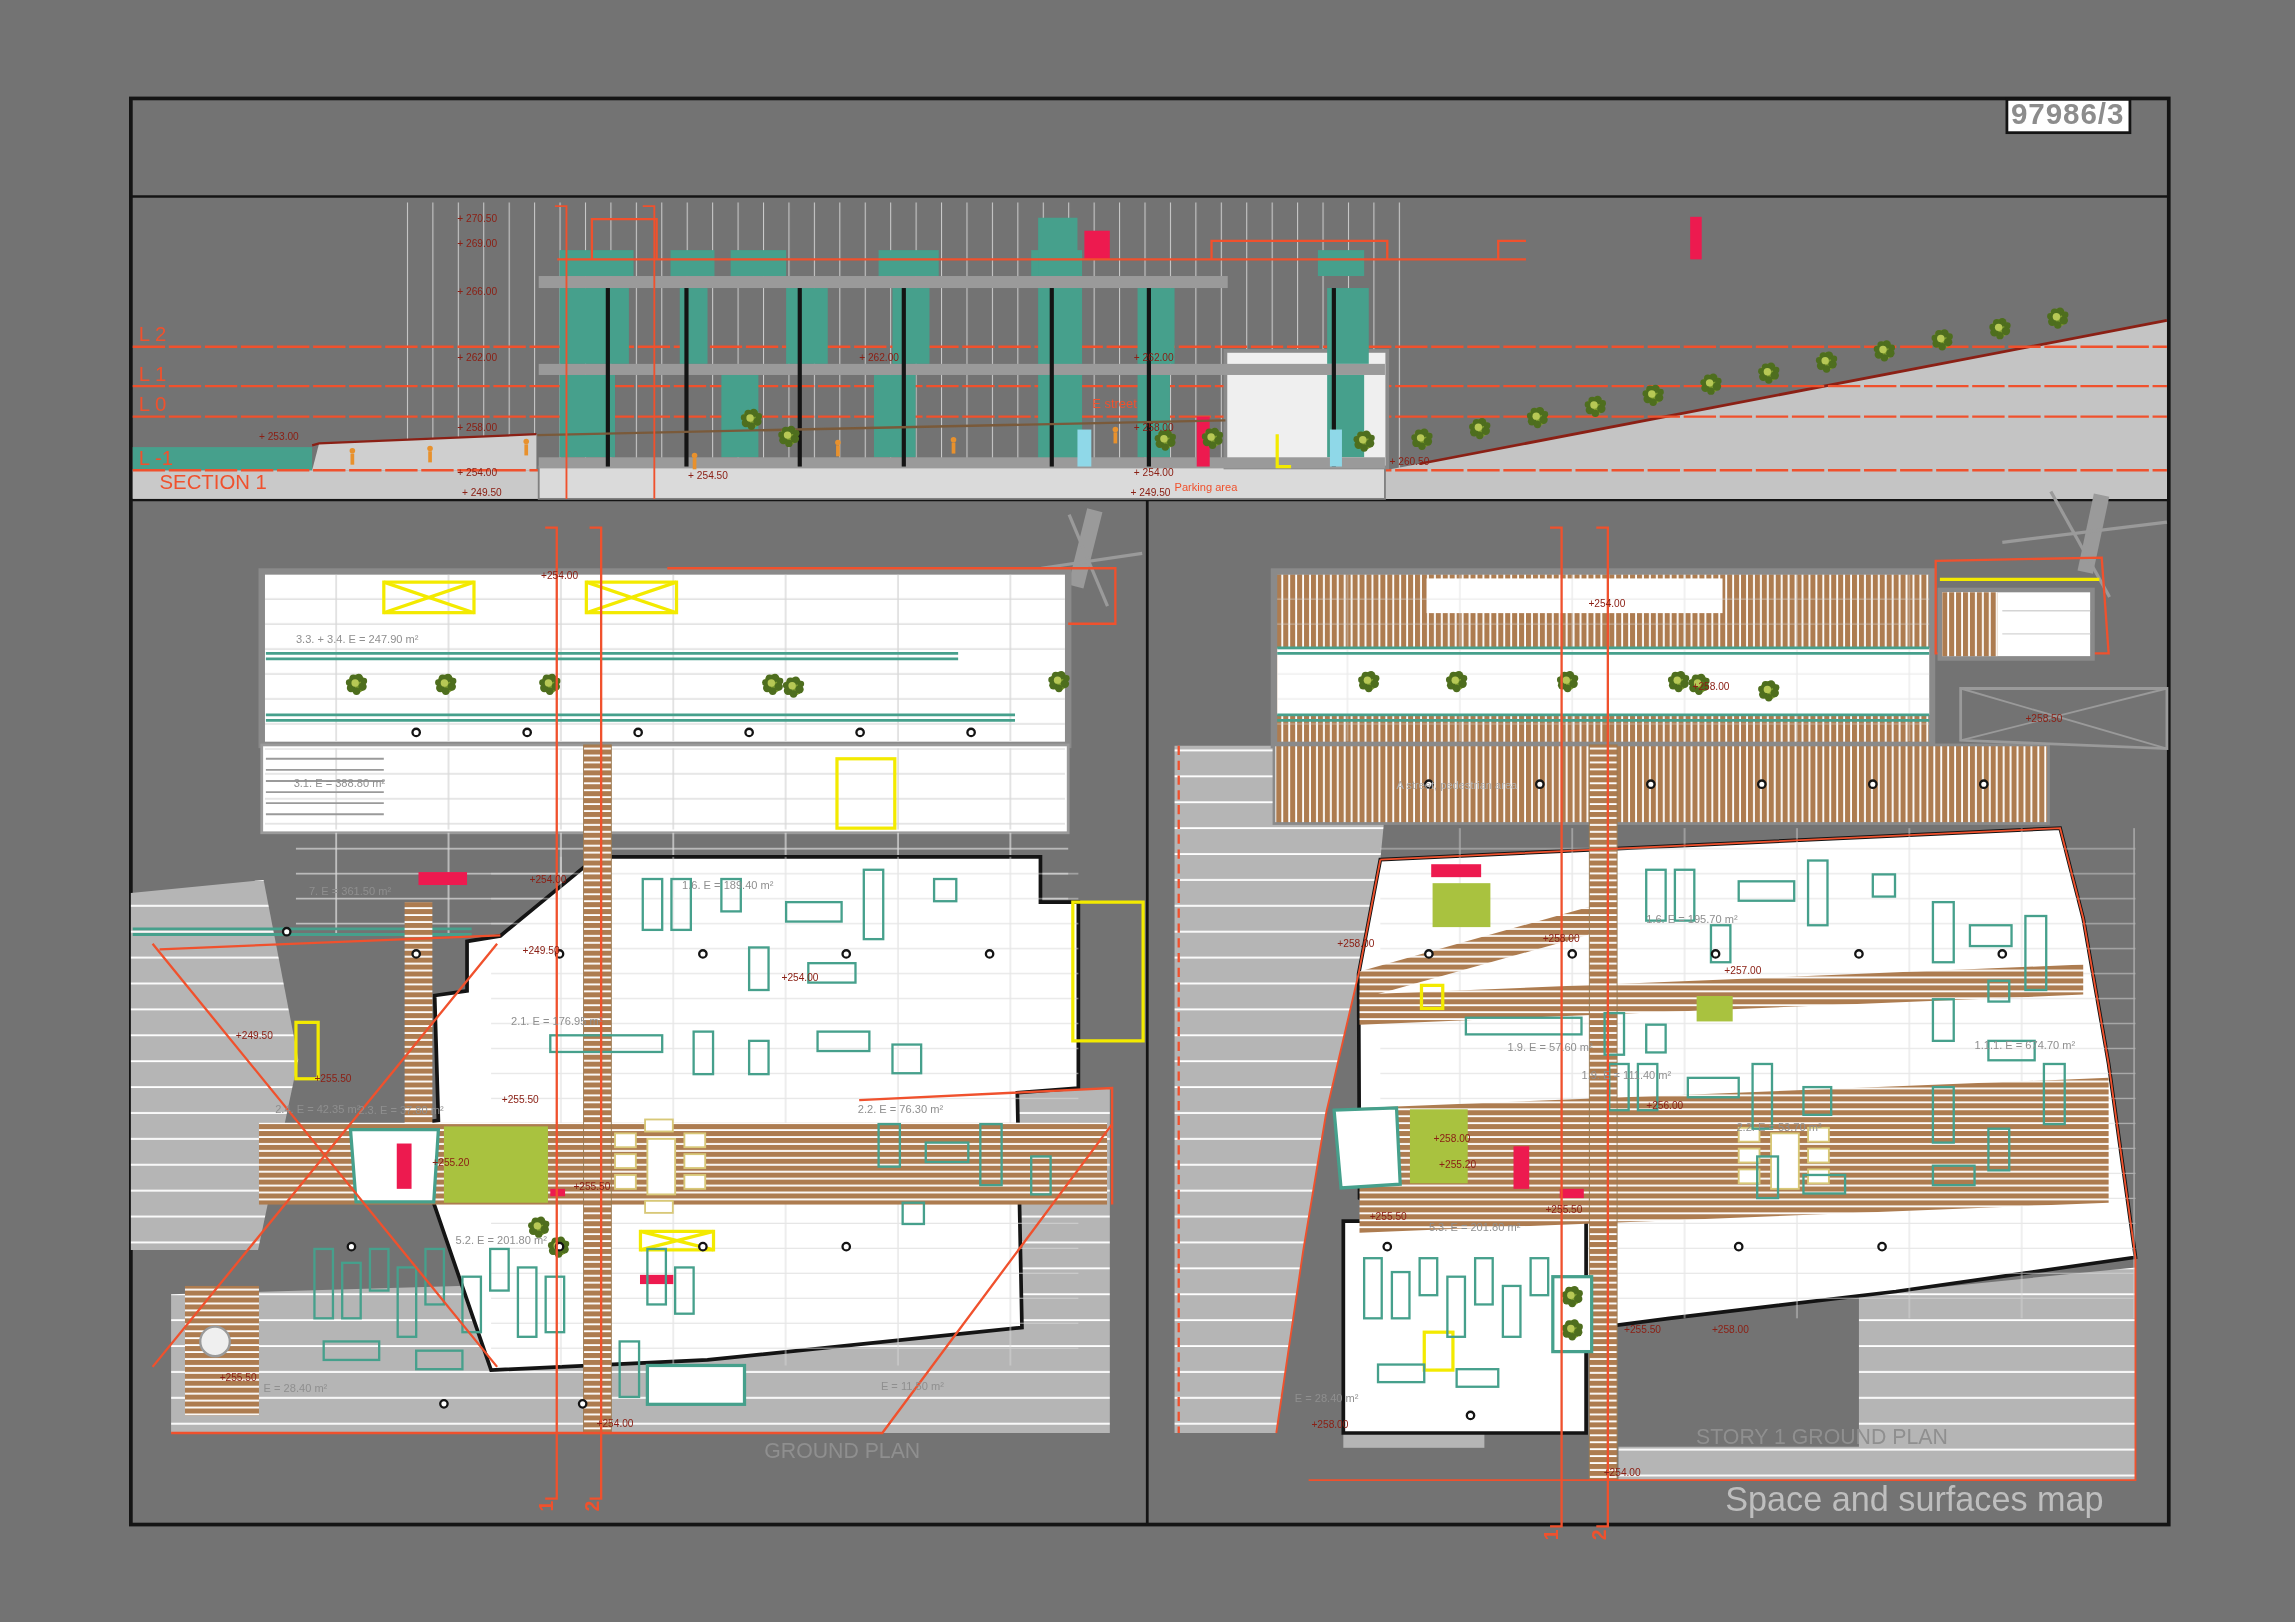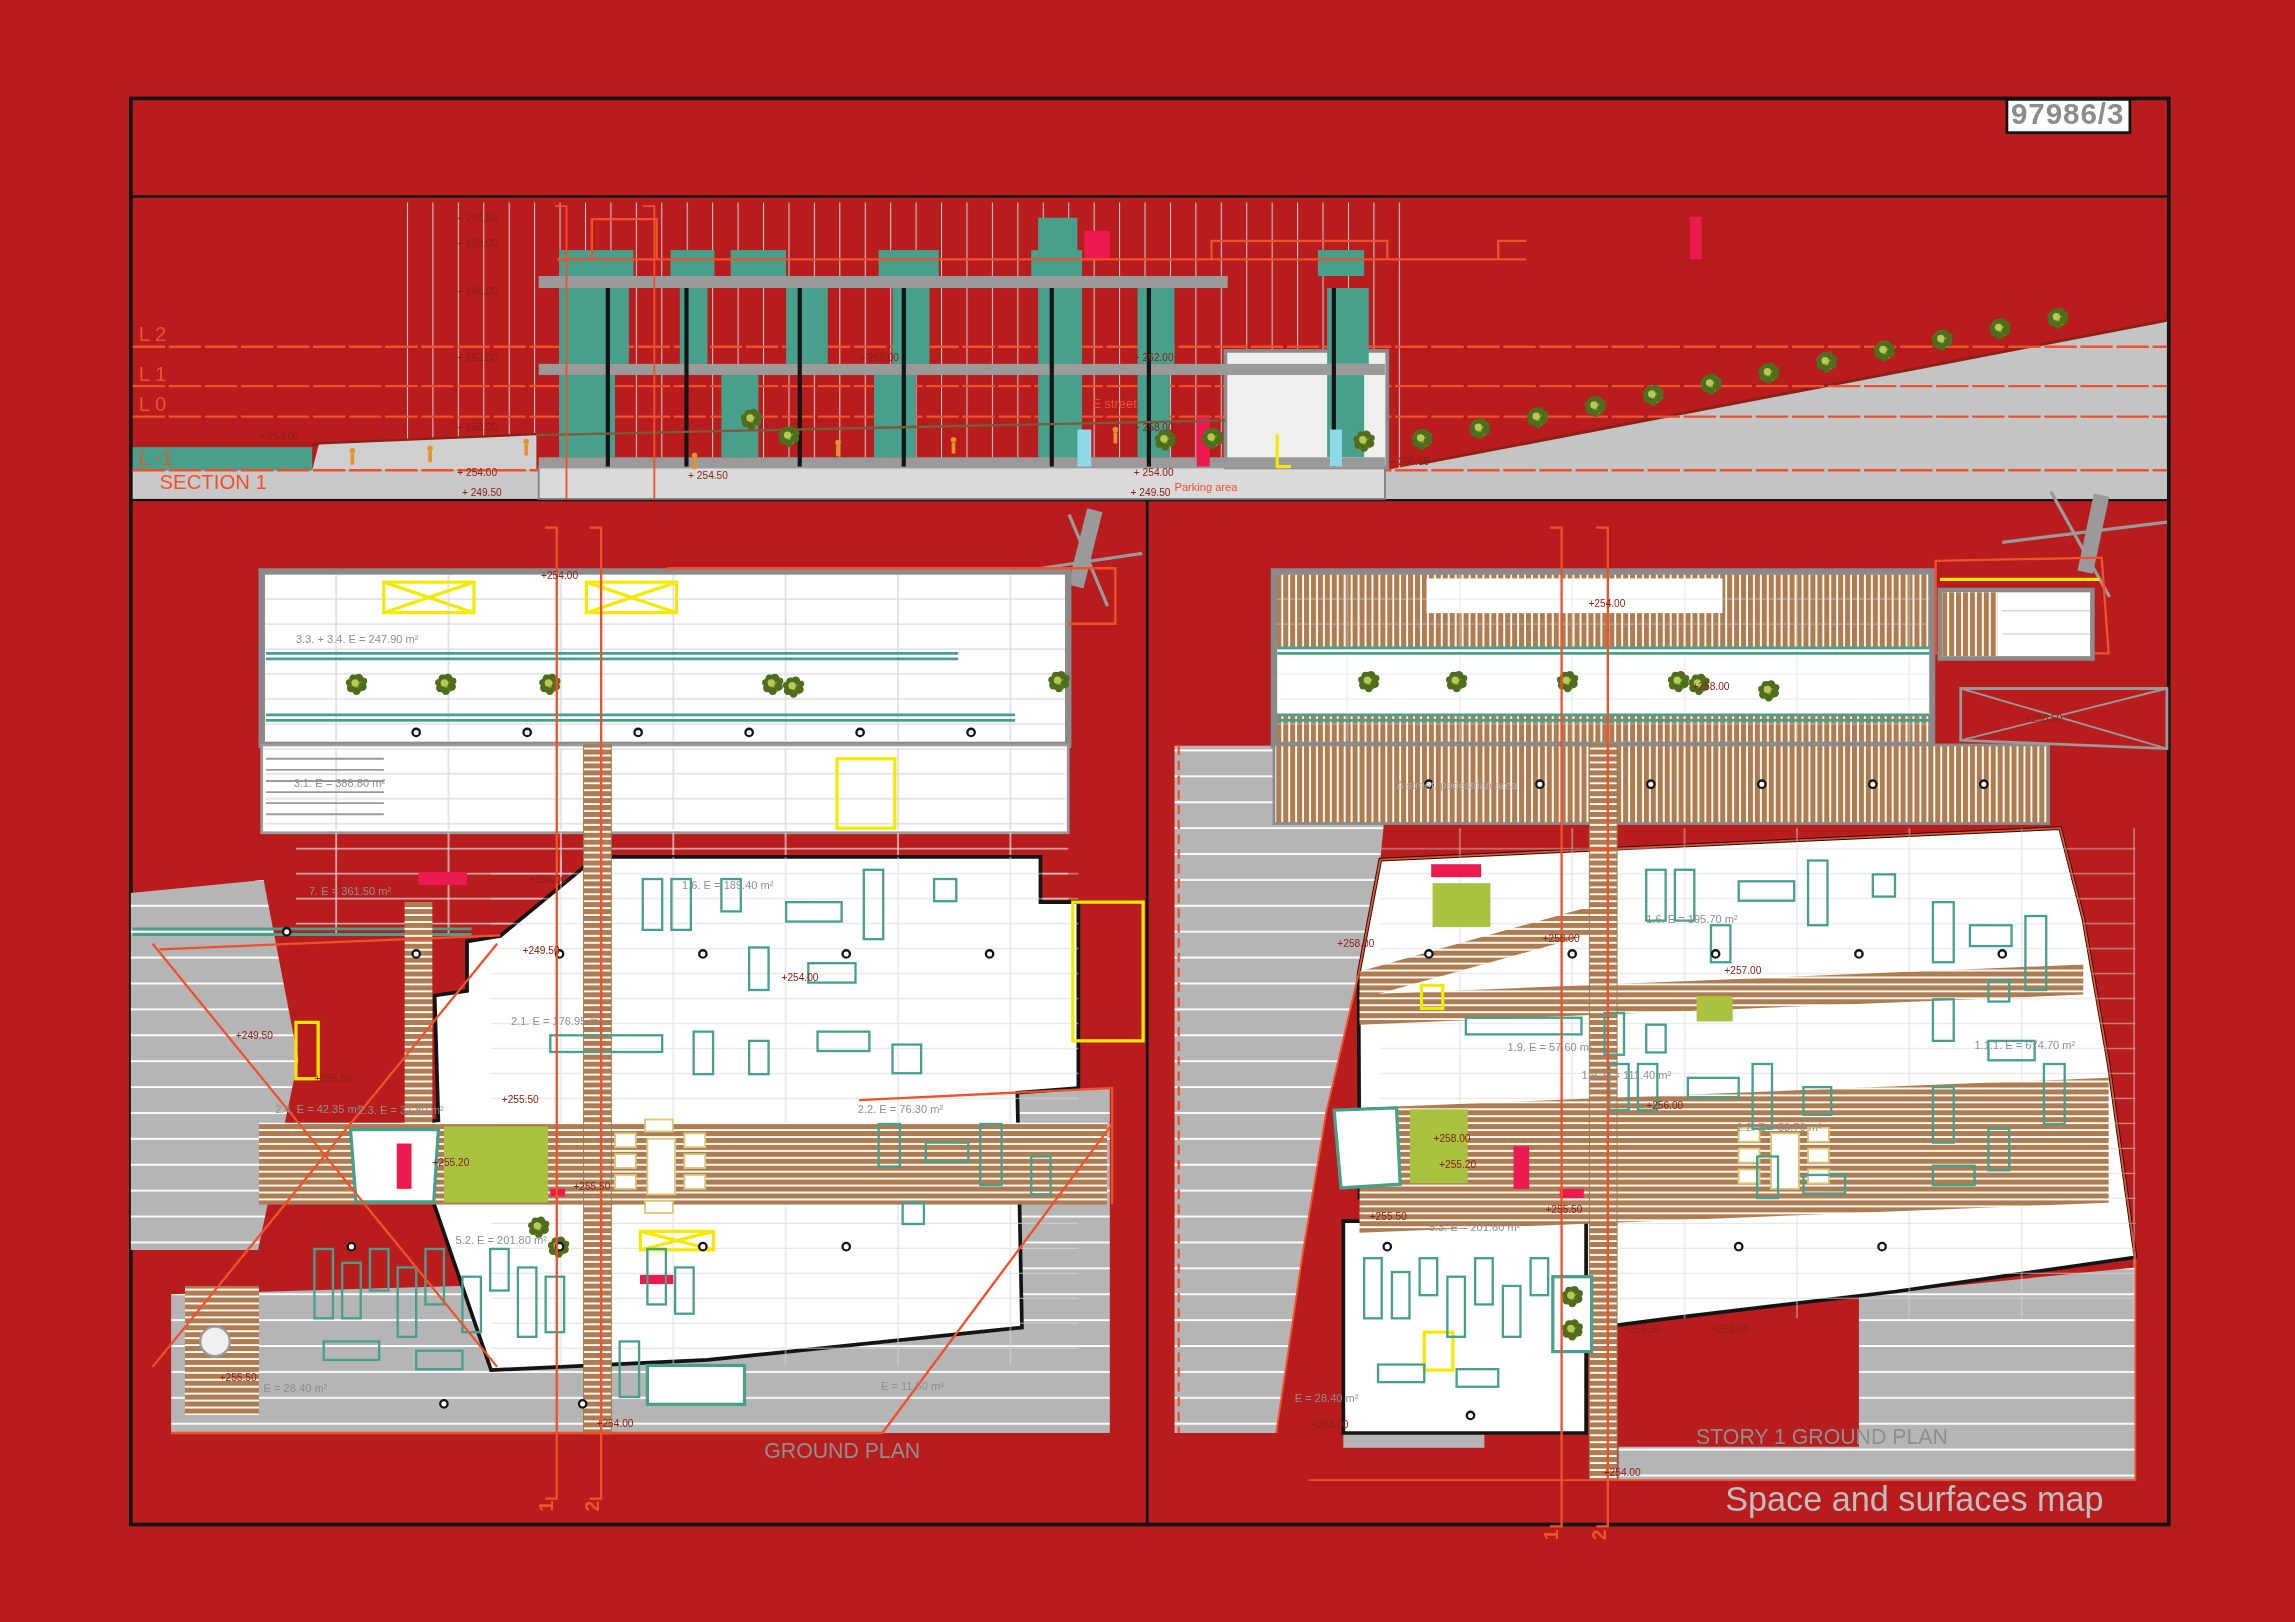--- a/index.html
+++ b/index.html
@@ -1,16 +1,16 @@
 <!DOCTYPE html>
 <html style="--teal: #46A08C; --orange_red: #F0512D; --dark_red: #8B2015; --crimson: #ED1A4F; --yellow: #F3EA00; --lime: #A9C23F; --deck_brown: #AD7C50; --terrain_gray: #B5B5B5; --slab: #9A9A9A; --cyan: #8FD8E8; --label_gray: #8F8F8F; --title_gray: #8C8C8C; --frame: #141414;font-size:7.4px"><head>
 <meta charset="utf-8">
 <style>
   html,body{margin:0;padding:0;background:#ffffff}
-  .page{position:relative;width:2295px;height:1623px;background:#b91c1c;
+  .page{position:relative;width:2295px;height:1623px;background:#737373;
         font-family:"Liberation Sans",sans-serif;overflow:hidden}
   svg{position:absolute;left:0;top:0}
   
   .frame      {stroke:var(--frame);fill:none}
   .ln-red     {stroke:var(--orange_red);fill:none}
   .ln-darkred {stroke:var(--dark_red);fill:none}
   .ln-gray    {stroke:#9A9A9A;fill:none}
   .gridl      {stroke:#D4D4D4;stroke-width:3}
   .furn       {stroke:var(--teal);stroke-width:5;fill:none}
   .furn-w     {stroke:var(--teal);stroke-width:7;fill:#fff}

